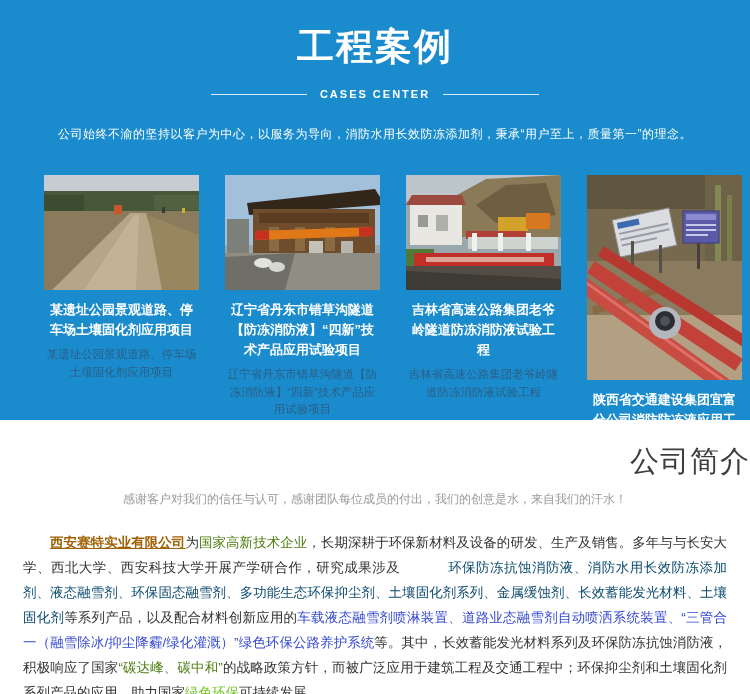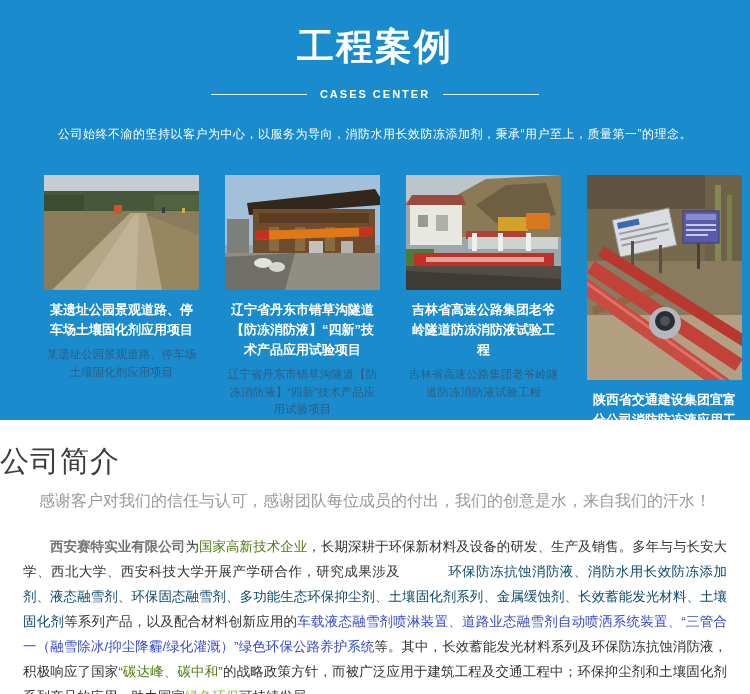--- a/index.html
+++ b/index.html
@@ -36,31 +36,31 @@
   .case-title{
     margin-top:10px;font-size:13px;font-weight:bold;line-height:1.55;
     text-align:center;color:#ffffff;
   }
   .case-subtitle{
     margin-top:6px;font-size:11.5px;line-height:1.5;text-align:center;color:#2b5e84;
   }
   
   .about{padding-top:14px;}
   .about-title{
-    text-align:left;font-size:29px;font-weight:400;color:#3d3d3d;margin:8px 0 0;letter-spacing:1px;
+    text-align:right;font-size:29px;font-weight:400;color:#3d3d3d;margin:8px 0 0;letter-spacing:1px;
   }
   .about-subtitle{
-    text-align:center;font-size:16px;color:#999;margin-top:9px;
+    text-align:center;font-size:12px;color:#999;margin-top:9px;
   }
   .about-body{
     margin:22px 23px 0;font-size:13.5px;line-height:25px;color:#333;
     text-align:justify;
   }
   .about-body p{margin:0;text-indent:2em;}
-  .seg-brand{color:#737373;font-weight:bold;}
+  .seg-brand{color:#a16207;font-weight:bold;text-decoration:underline;}
   .seg-orange{color:#4d7c0f;}
   .seg-red{color:#0c4a6e;margin-left:48px;}
   .seg-blue{color:#3448d0;}
   .seg-green{color:#76c32c;}
 </style>
 </head>
 <body>
 
 <div class="hero">
   <h1 class="hero-title">工程案例</h1>

